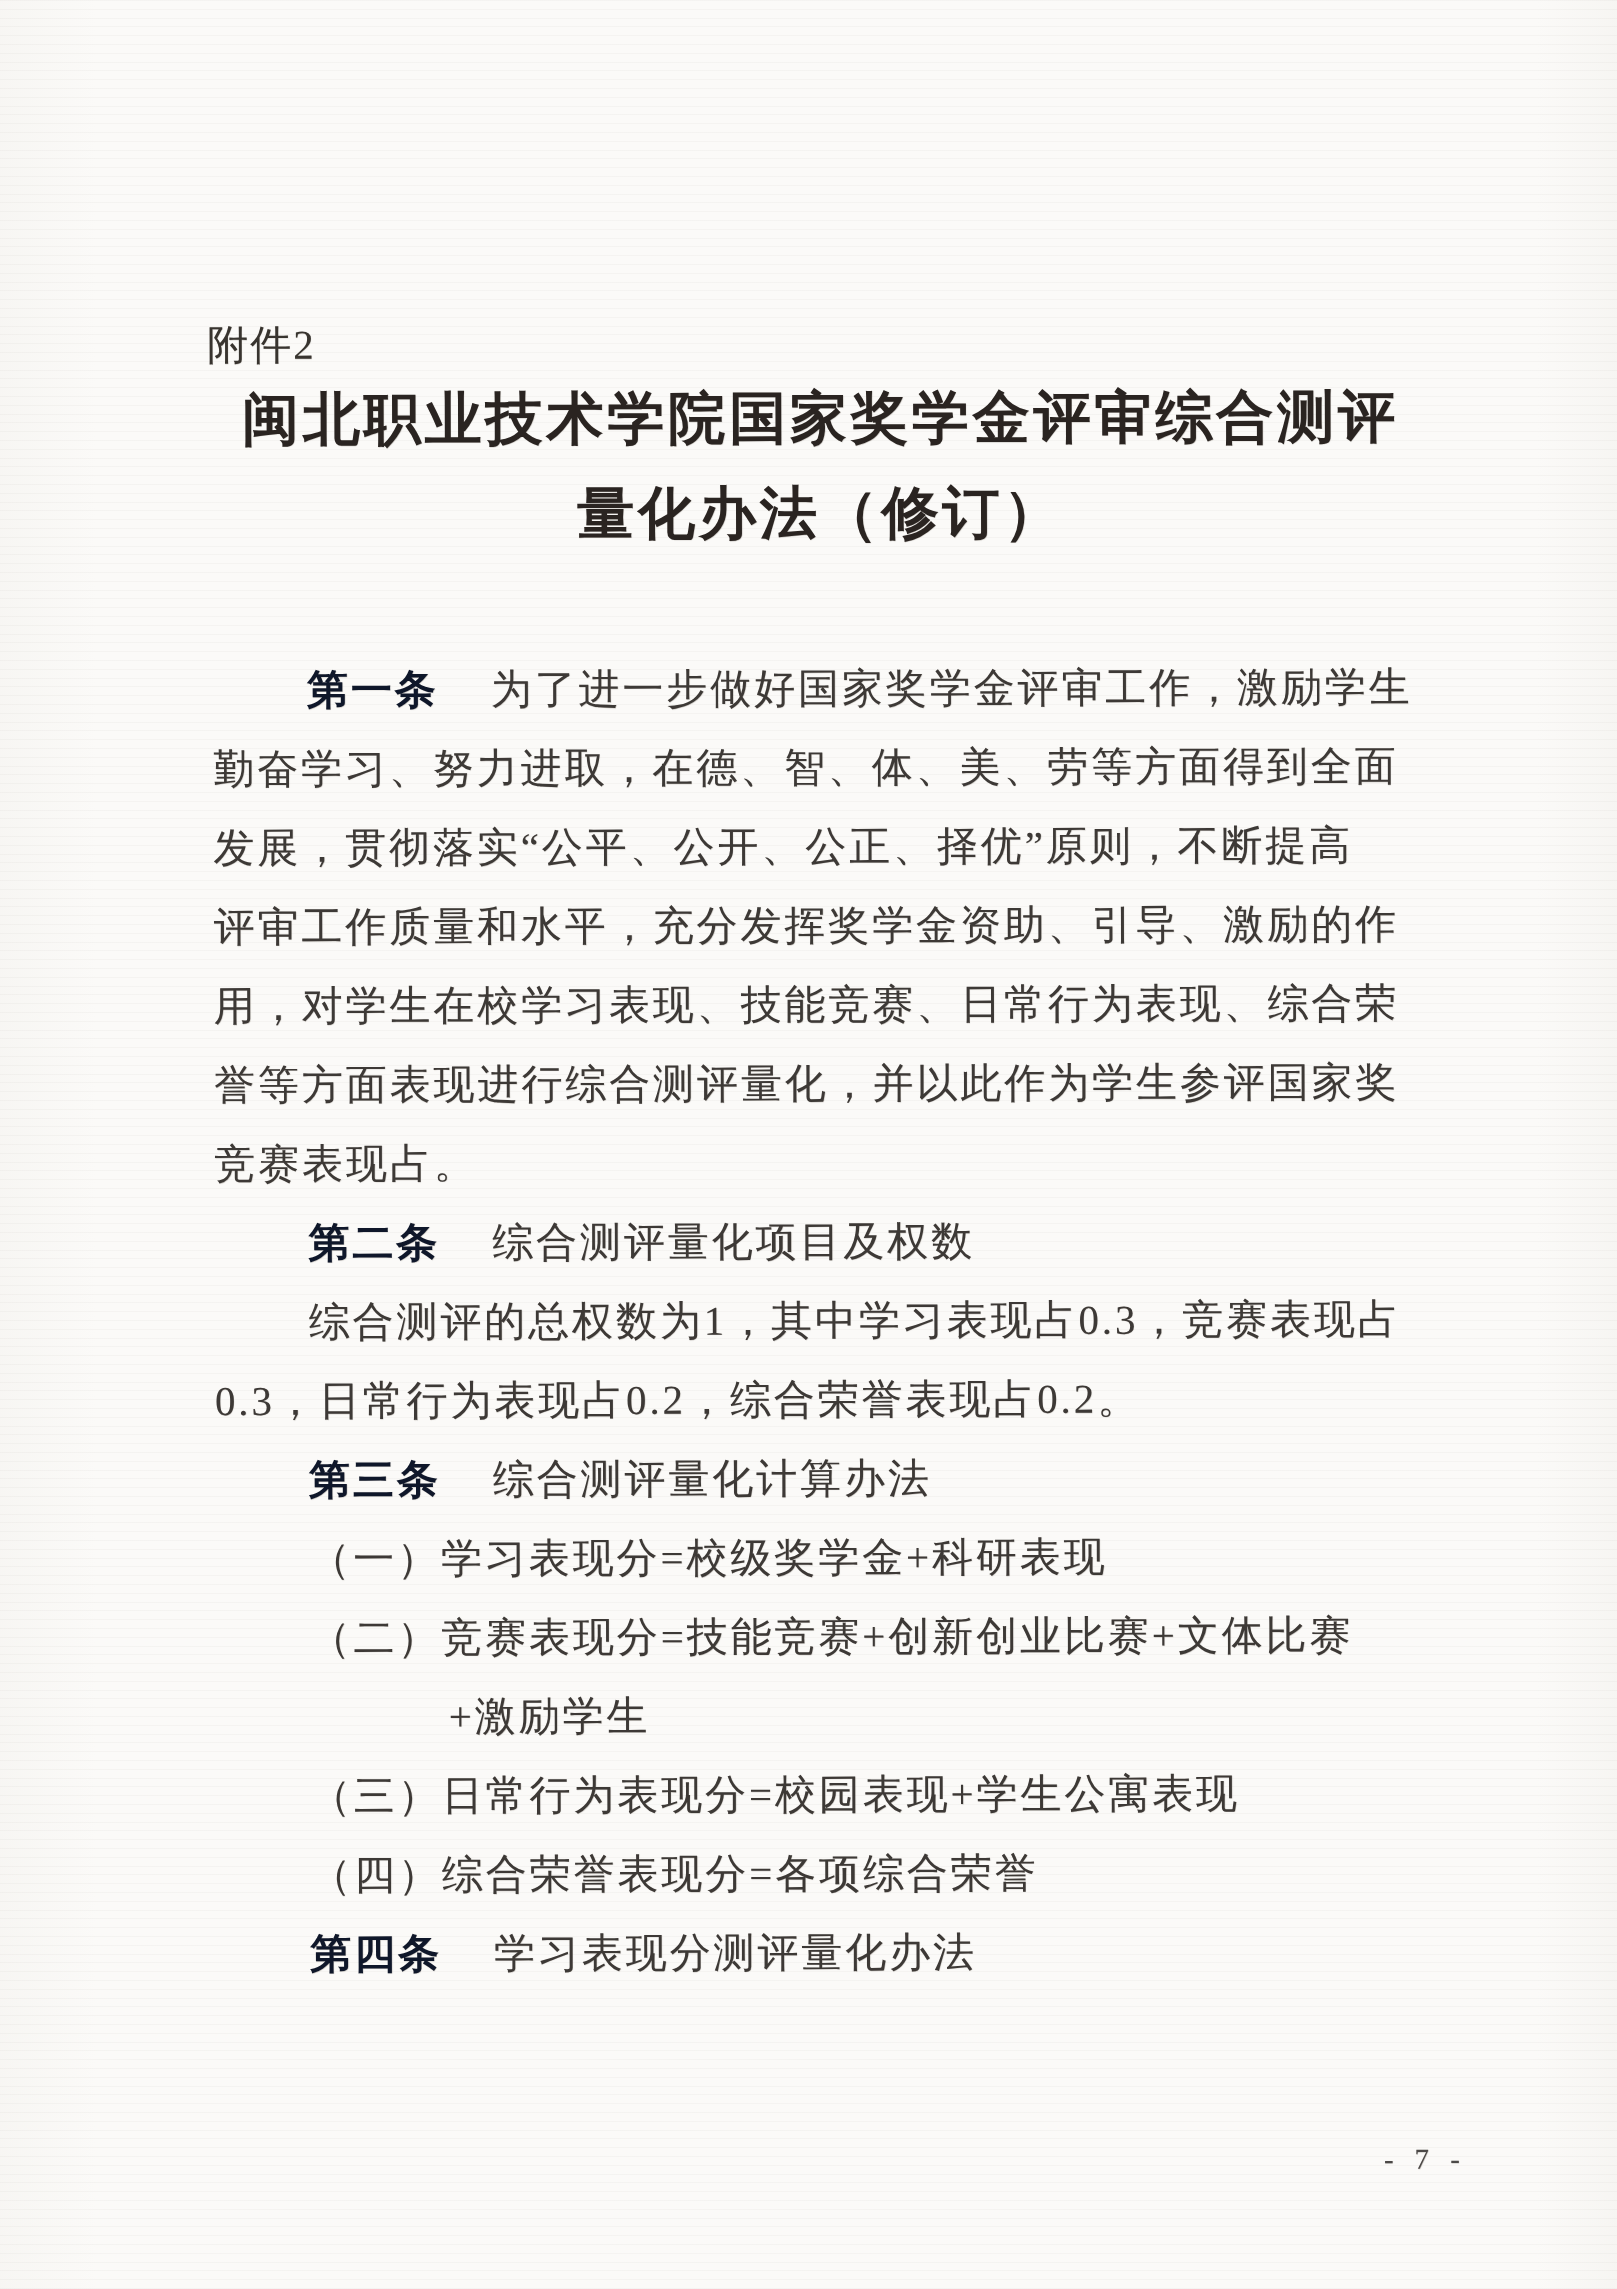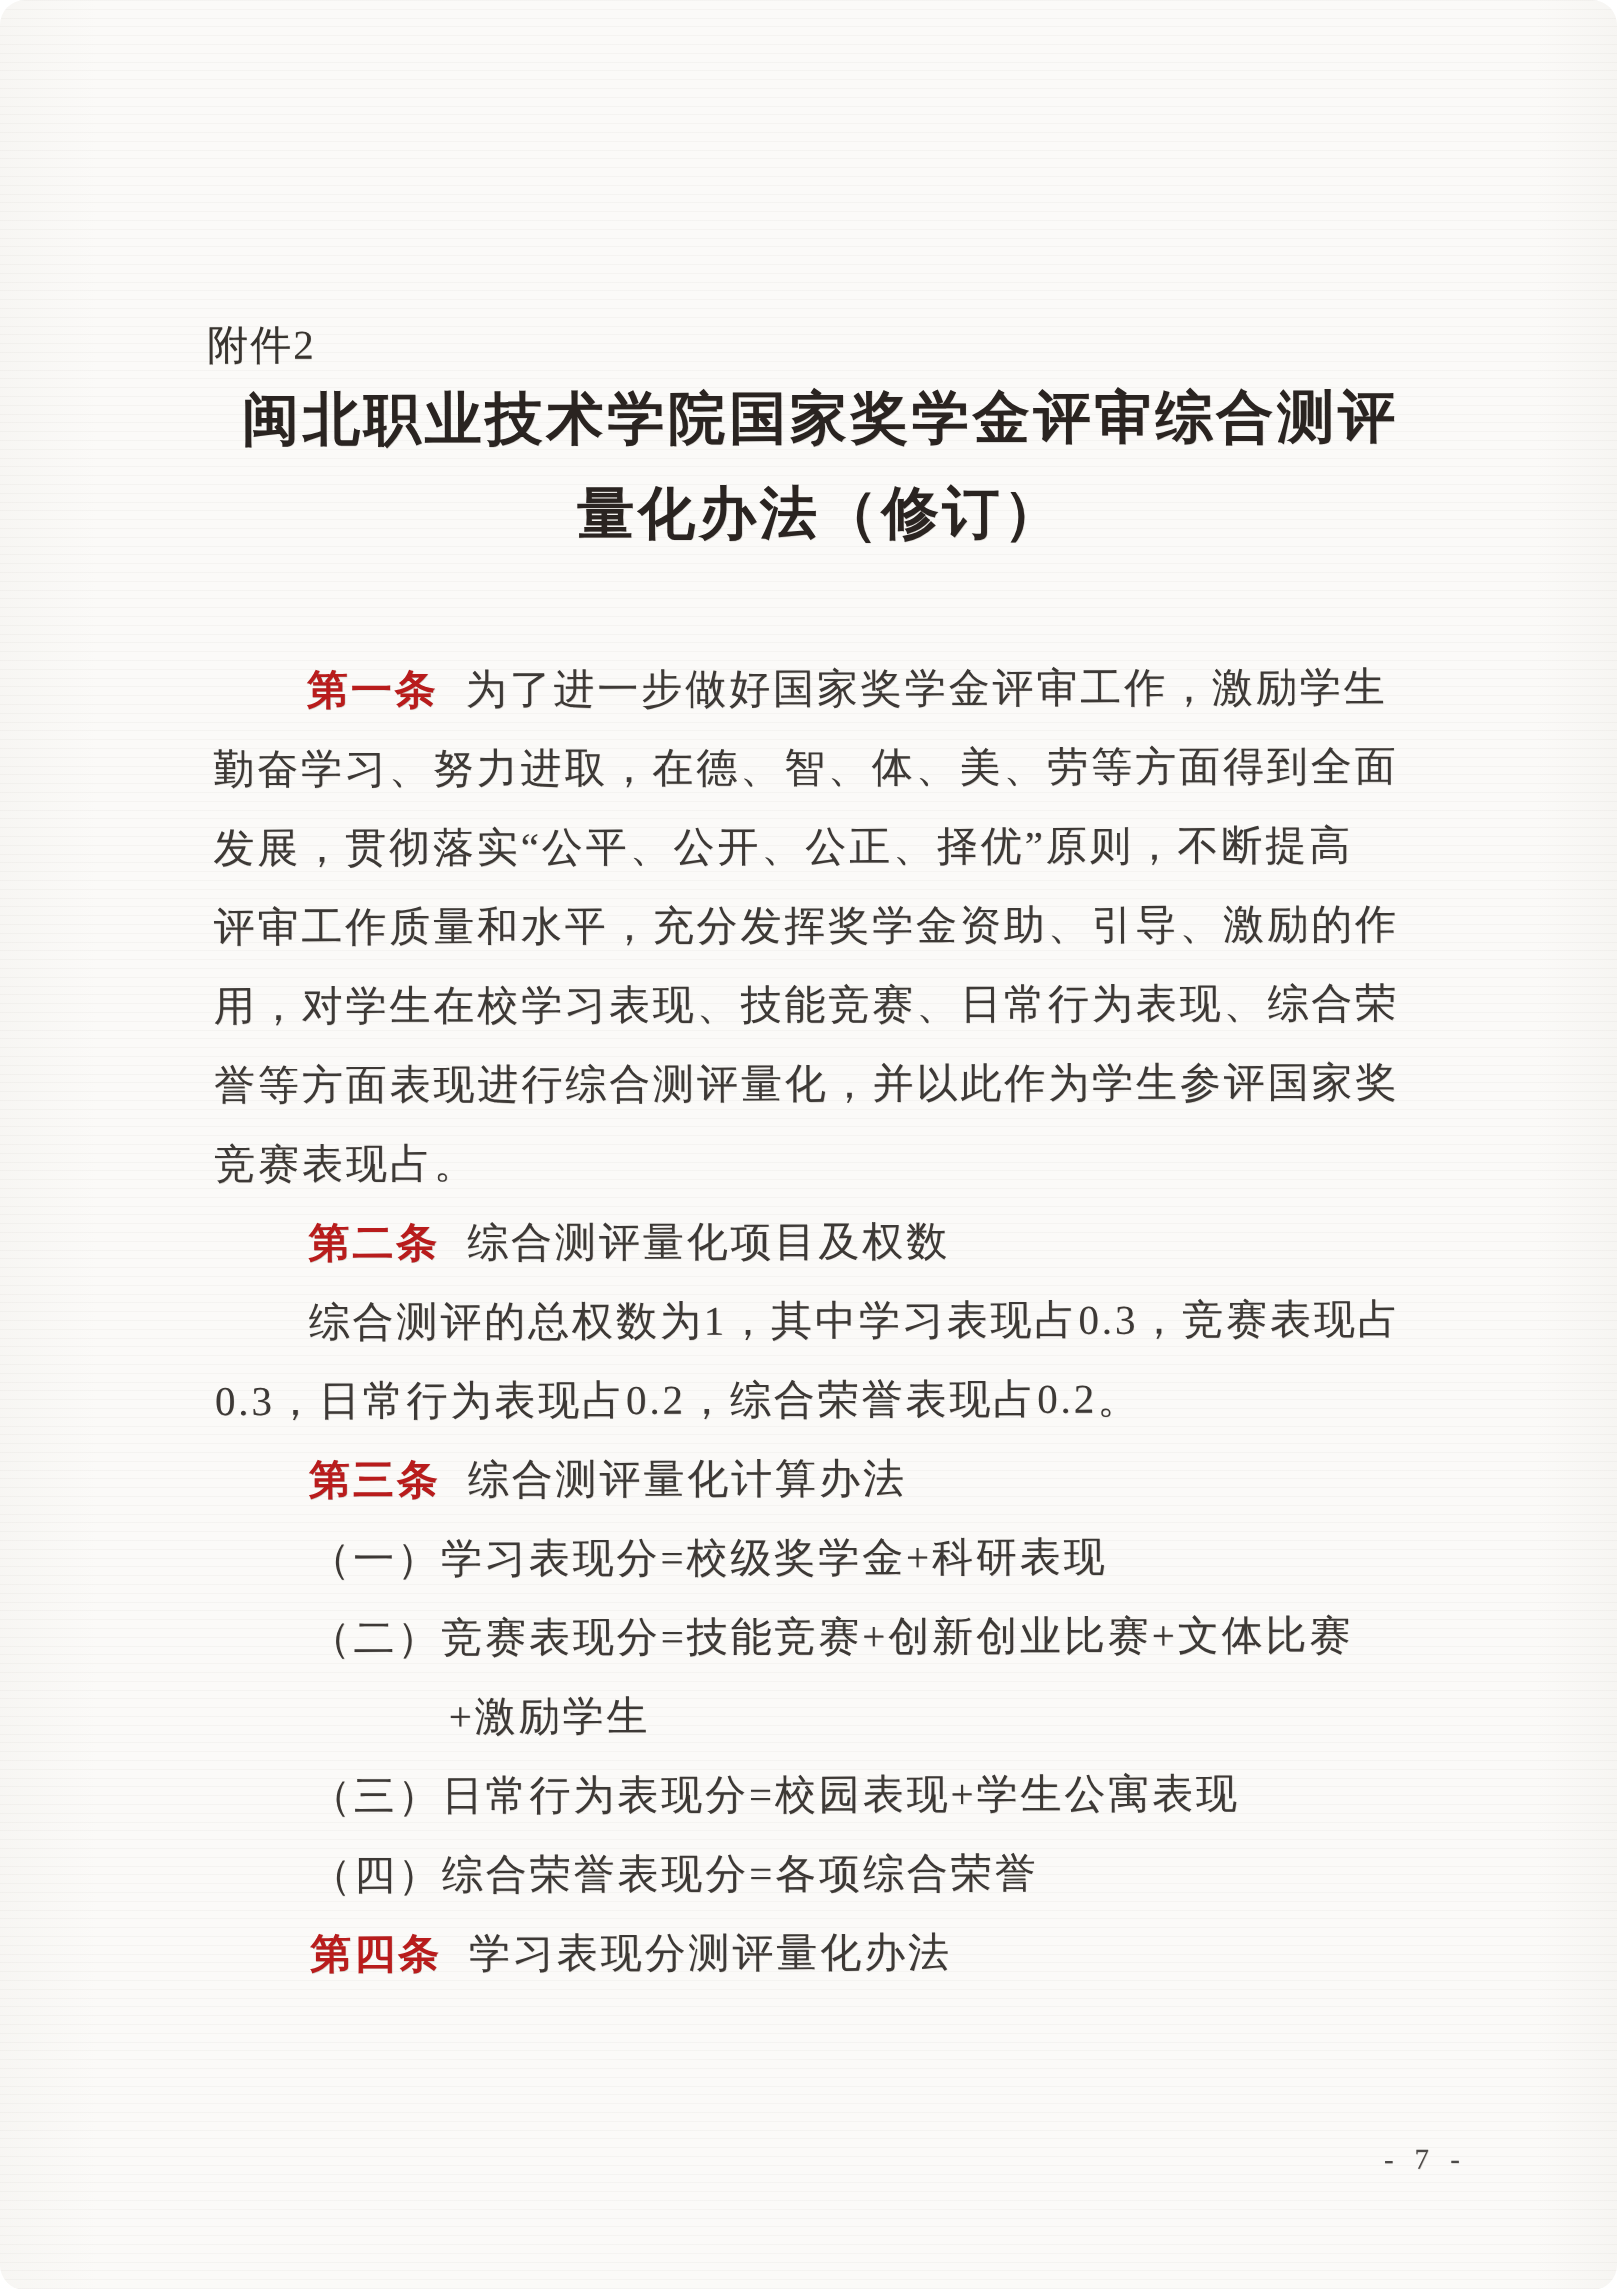--- a/index.html
+++ b/index.html
@@ -4,21 +4,20 @@
 <style>
   html, body { margin: 0; padding: 0; background: #ffffff; }
   .page {
     position: relative;
     width: 1617px;
     height: 2290px;
     background: #fbfaf8;
     overflow: hidden;
     font-family: "Liberation Serif", "DejaVu Serif", serif;
     color: #3d3936;
-    border-radius: 25px;
   }
   
   .page::before {
     content: "";
     position: absolute;
     inset: 0;
     background:
       repeating-linear-gradient(180deg,
         rgba(190,186,180,0.10) 0px, rgba(190,186,180,0.10) 1px,
         rgba(255,255,255,0) 1px, rgba(255,255,255,0) 8.8px),
@@ -68,22 +67,22 @@
   .line {
     height: 79px;
     line-height: 79px;
     white-space: nowrap;
   }
   .i2 { padding-left: 94px; }
   .i5 { padding-left: 233px; }
   .kw {
     font-weight: 700;
     font-family: "Liberation Sans", "DejaVu Sans", sans-serif;
-    margin-right: 27px;
-    color: #b91c1c;
+    margin-right: 52px;
+    color: #0f172a;
   }
   .kw:empty { display: none; margin: 0; }
   .pagenum {
     position: absolute;
     left: 1380px;
     top: 2145px;
     font-size: 29px;
     line-height: 35px;
     letter-spacing: 6.9px;
     color: #4c4947;

